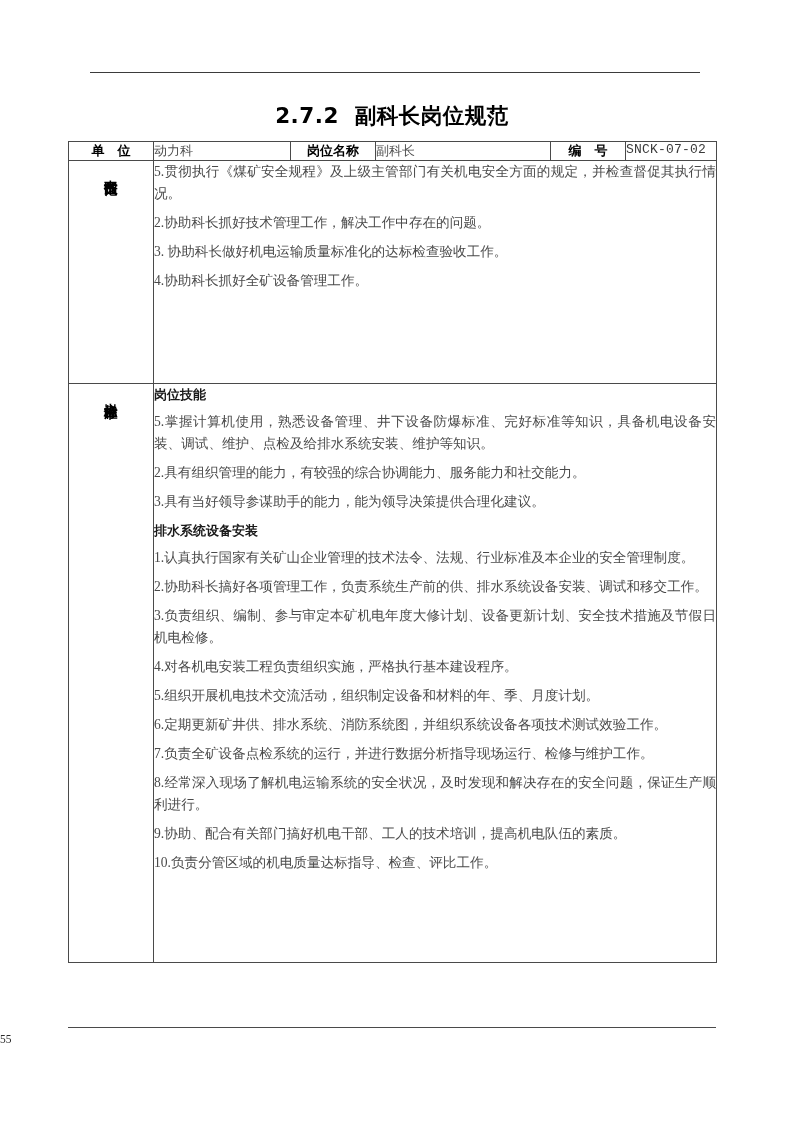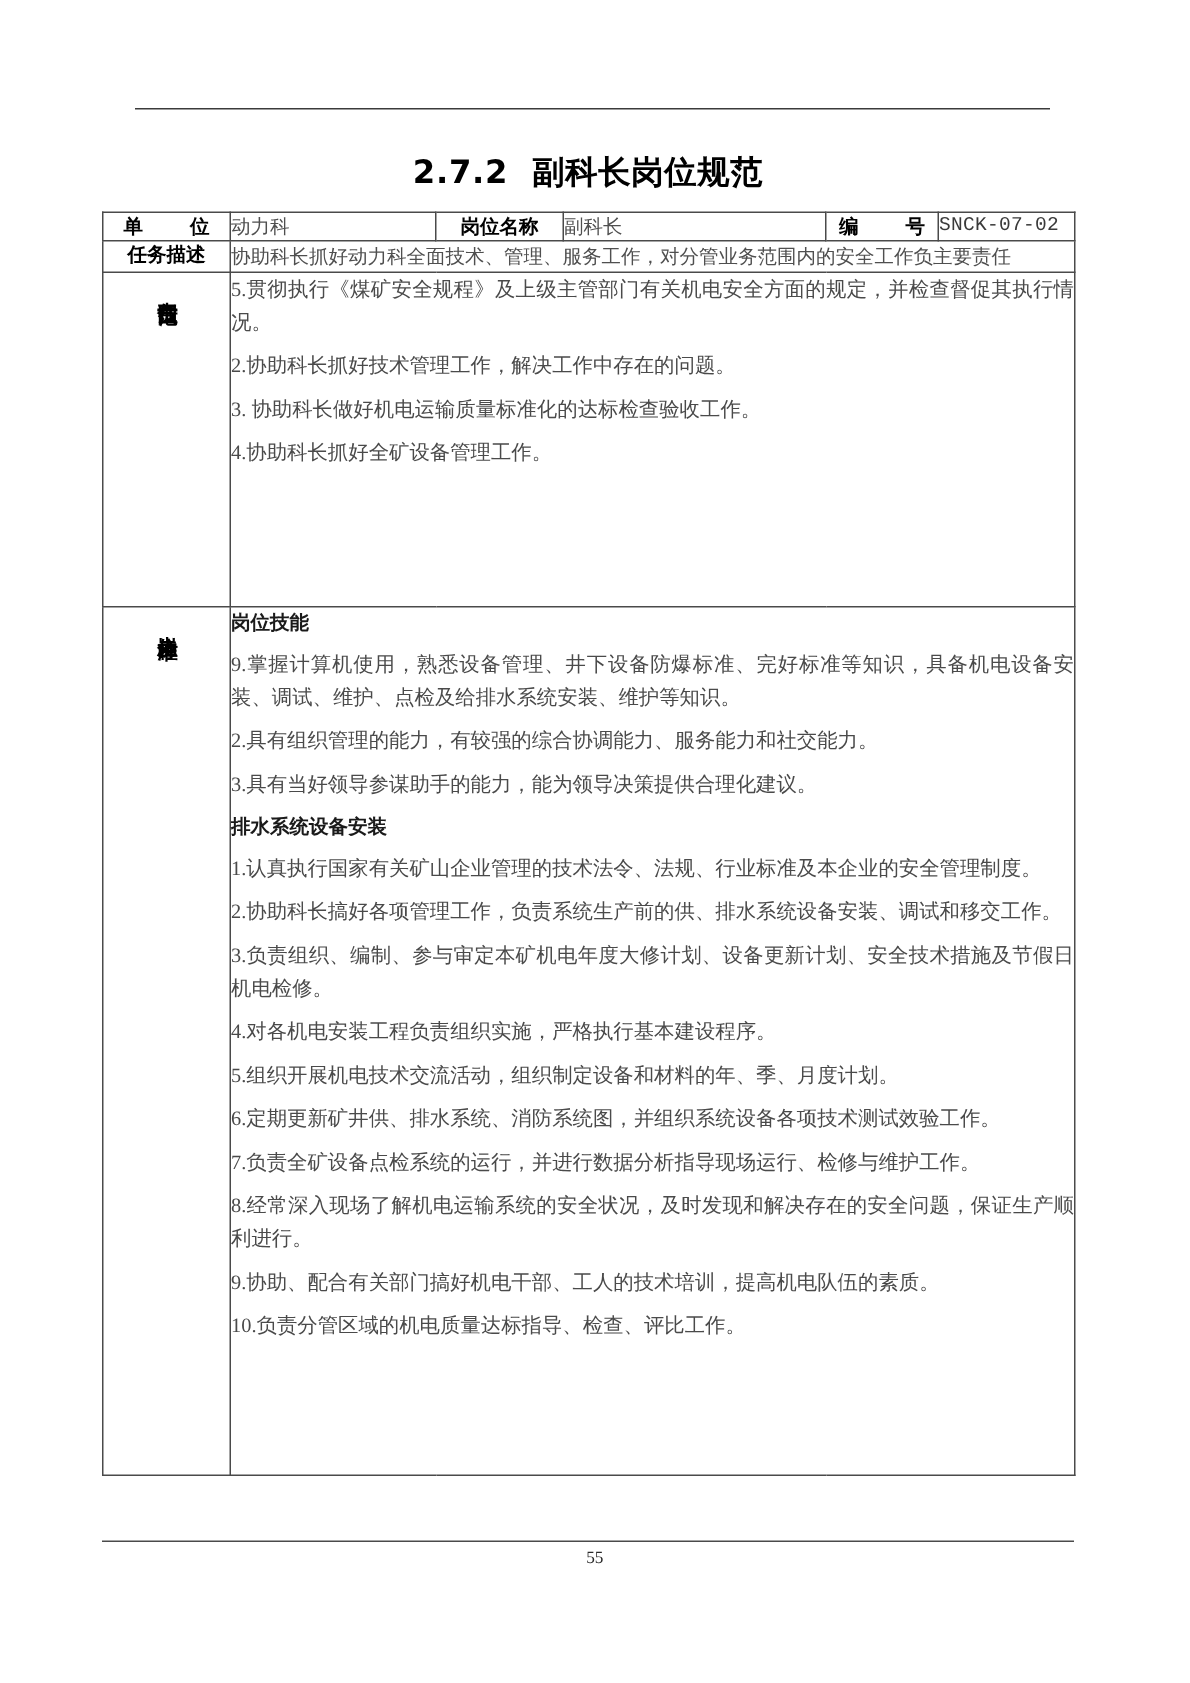--- a/index.html
+++ b/index.html
@@ -60,21 +60,21 @@
   .doc-table td {
     border: 1.1px solid #4a4a4a;
     padding: 0;
     vertical-align: top;
     font-size: 13px;
   }
 
   .lbl-cell {
     text-align: center;
     vertical-align: middle;
-    font-family: Liberation Mono, monospace;
+    font-family: Liberation Serif, serif;
     font-weight: bold;
     font-size: 13.5px;
     white-space: pre;
     padding: 6px 2px;
   }
 
   .val-cell {
     padding: 7px 8px 7px 8px;
     font-family: "Liberation Serif", "DejaVu Serif", serif;
     font-size: 13.5px;
@@ -147,21 +147,21 @@
     top: 1027px;
     width: 648px;
     height: 0;
     border-top: 1.2px solid #4a4a4a;
   }
   .page-number {
     position: absolute;
     left: 0;
     top: 1033px;
     width: 793px;
-    text-align: center;
+    text-align: left;
     font-family: "Liberation Serif", "DejaVu Serif", serif;
     font-size: 11.5px;
     color: #2a2a2a;
   }
 </style>
 </head>
 <body>
 
 <div class="page">
 
@@ -182,44 +182,40 @@
 
       <tr>
         <td class="lbl-cell">单    位</td>
         <td class="val-cell">动力科</td>
         <td class="lbl-cell">岗位名称</td>
         <td class="val-cell">副科长</td>
         <td class="lbl-cell">编    号</td>
         <td class="code-cell">SNCK-07-02</td>
       </tr>
 
-      <tr>
-        <td class="lbl-cell">任务描述</td>
-        <td class="task-cell" colspan="5">协助科长抓好动力科全面技术、管理、服务工作，对分管业务范围内的安全工作负主要责任</td>
-      </tr>
 
       <tr>
         <td class="vlabel-cell">
           <span class="vlabel">责任范围</span>
         </td>
         <td class="body-cell" colspan="5" style="height:222px">
           <p>5.贯彻执行《煤矿安全规程》及上级主管部门有关机电安全方面的规定，并检查督促其执行情况。</p>
           <p>2.协助科长抓好技术管理工作，解决工作中存在的问题。</p>
           <p>3.  协助科长做好机电运输质量标准化的达标检查验收工作。</p>
           <p>4.协助科长抓好全矿设备管理工作。</p>
         </td>
       </tr>
 
       <tr>
         <td class="vlabel-cell">
           <span class="vlabel">岗位标准</span>
         </td>
         <td class="body-cell" colspan="5" style="height:578px">
           <p class="sub-head">岗位技能</p>
-          <p>9.掌握计算机使用，熟悉设备管理、井下设备防爆标准、完好标准等知识，具备机电设备安装、调试、维护、点检及给排水系统安装、维护等知识。</p>
+          <p>5.掌握计算机使用，熟悉设备管理、井下设备防爆标准、完好标准等知识，具备机电设备安装、调试、维护、点检及给排水系统安装、维护等知识。</p>
           <p>2.具有组织管理的能力，有较强的综合协调能力、服务能力和社交能力。</p>
           <p>3.具有当好领导参谋助手的能力，能为领导决策提供合理化建议。</p>
 
           <p class="sub-head">排水系统设备安装</p>
           <p>1.认真执行国家有关矿山企业管理的技术法令、法规、行业标准及本企业的安全管理制度。</p>
           <p>2.协助科长搞好各项管理工作，负责系统生产前的供、排水系统设备安装、调试和移交工作。</p>
           <p>3.负责组织、编制、参与审定本矿机电年度大修计划、设备更新计划、安全技术措施及节假日机电检修。</p>
           <p>4.对各机电安装工程负责组织实施，严格执行基本建设程序。</p>
           <p>5.组织开展机电技术交流活动，组织制定设备和材料的年、季、月度计划。</p>
           <p>6.定期更新矿井供、排水系统、消防系统图，并组织系统设备各项技术测试效验工作。</p>

